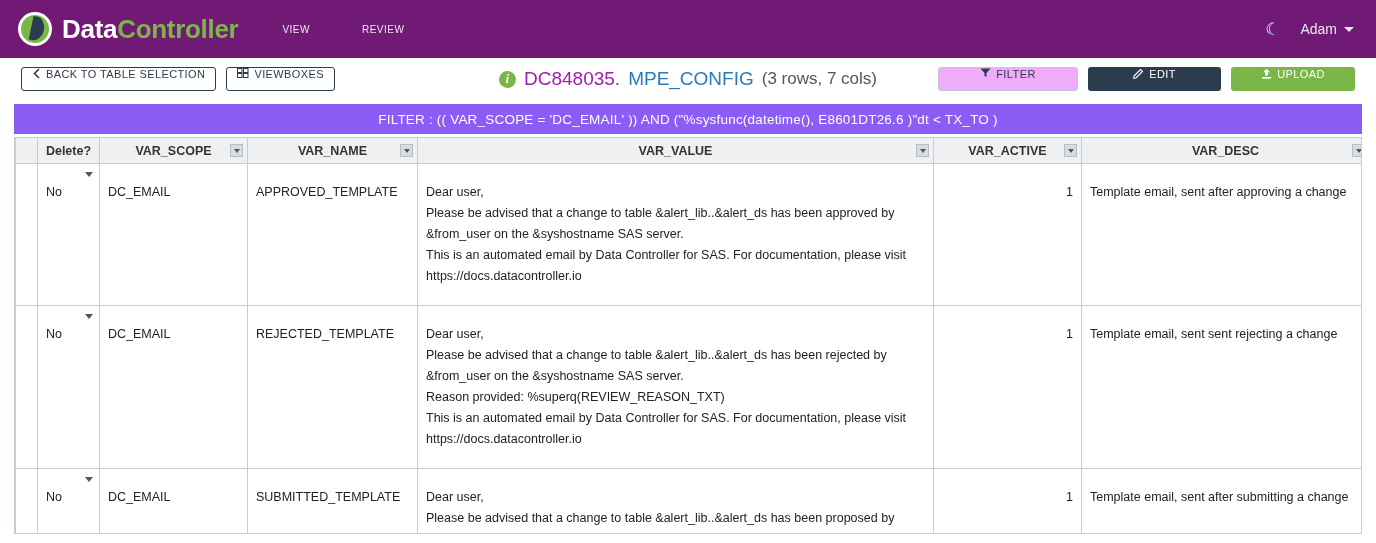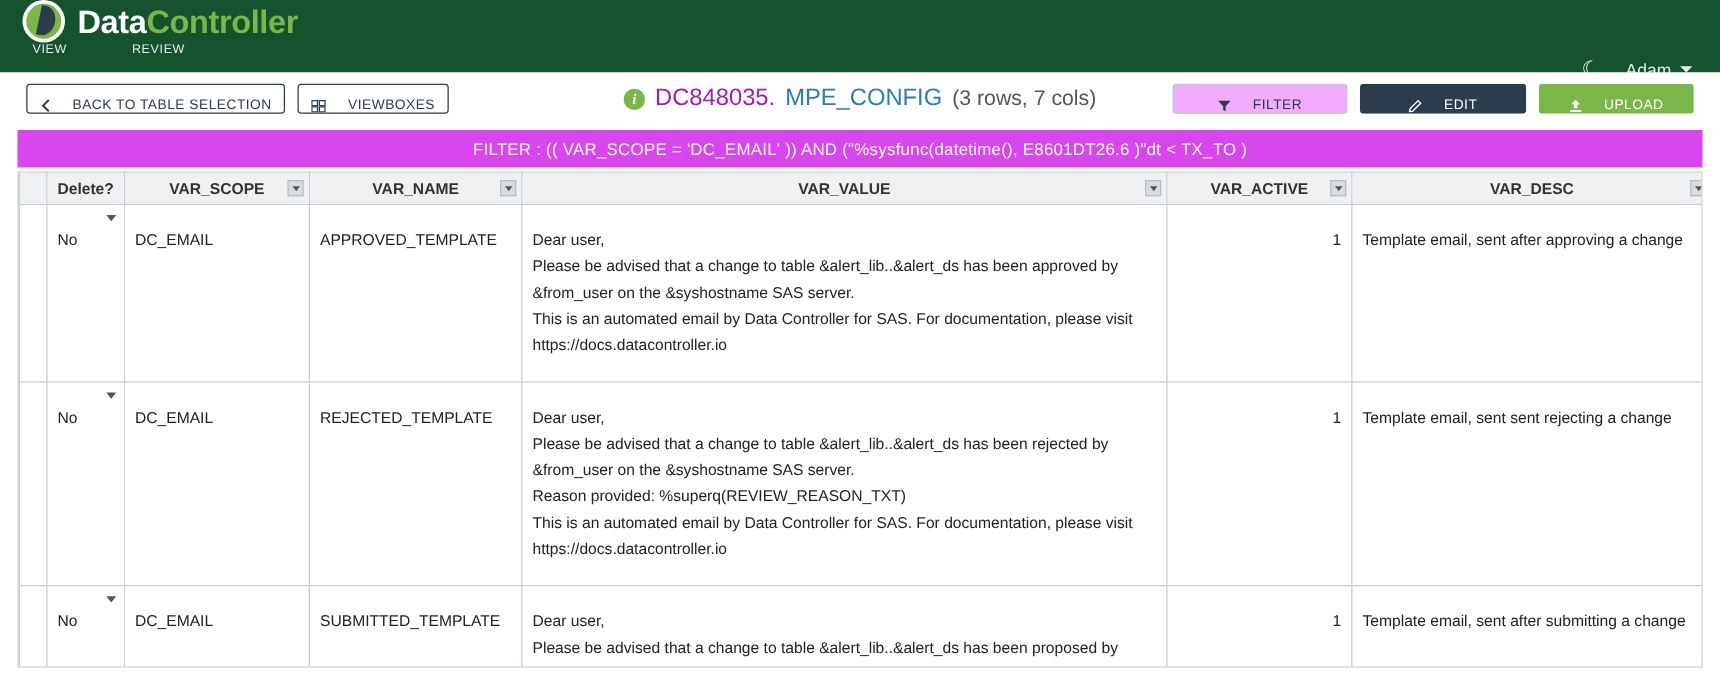--- a/index.html
+++ b/index.html
@@ -9,25 +9,24 @@
     overflow: hidden;
     background: #ffffff;
     font-family: "Liberation Sans", sans-serif;
     font-size: 13px;
     color: #333;
   }
 
   
   .navbar {
     height: 58px;
-    background: #14532d;
+    background: #701a75;
     display: flex;
     align-items: stretch;
     color: #fff;
-    flex-direction: column;
   }
   .brand {
     display: flex;
     align-items: center;
     padding: 0 18px 0 18px;
     gap: 10px;
   }
   .brand-logo {
     width: 34px; height: 34px;
     border-radius: 50%;
@@ -97,22 +96,22 @@
     height: 42px;
     background: #ffffff;
     display: flex;
     align-items: center;
     padding: 0 21px;
     position: relative;
   }
   .btn {
     height: 24px;
     display: inline-flex;
-    align-items: flex-end;
-    gap: 17px;
+    align-items: flex-start;
+    gap: 5px;
     border-radius: 3px;
     font-size: 11px;
     letter-spacing: 0.4px;
     padding: 0 10px;
     cursor: pointer;
     white-space: nowrap;
     border: 1px solid transparent;
     text-transform: uppercase;
   }
   .btn-outline-dark {
@@ -167,21 +166,21 @@
   }
   .table-title .libname { color: #a21caf; }
   .table-title .tblname { color: #2b7bb9; }
   .table-title .rowinfo { font-size: 17px; color: #555; }
 
   .icon-svg { display: inline-block; vertical-align: middle; }
 
   
   .filter-bar {
     margin: 4px 14px 0 14px;
-    background: #d946ef;
+    background: #8b5cf6;
     color: #fff;
     height: 30px;
     display: flex;
     align-items: center;
     justify-content: center;
     font-size: 13.5px;
     letter-spacing: 0.2px;
   }
 
   

